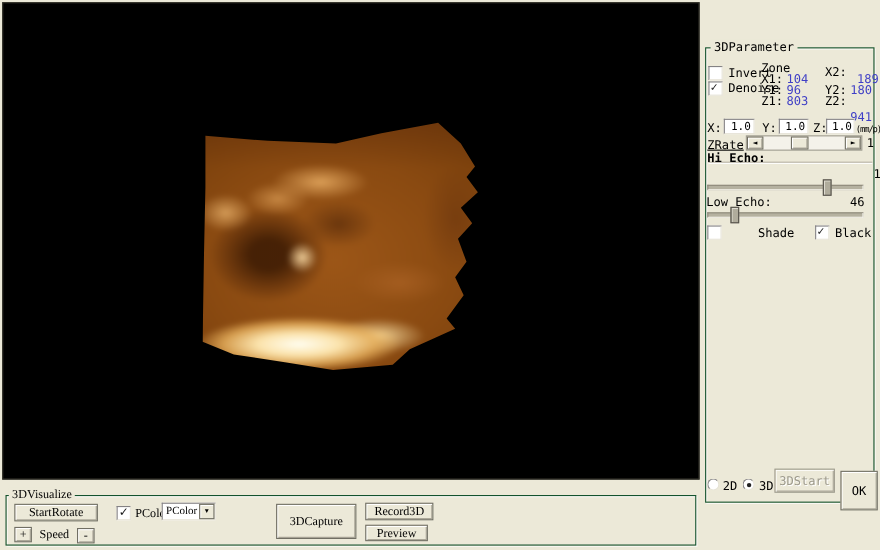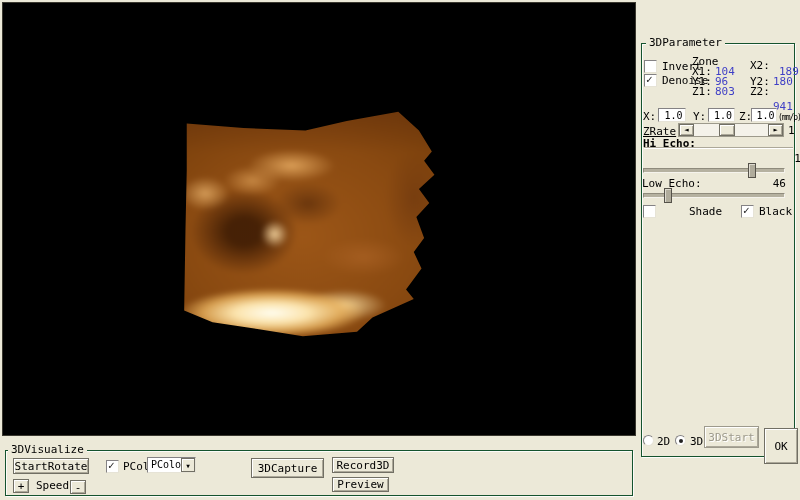--- a/index.html
+++ b/index.html
@@ -133,33 +133,33 @@
     <span class="lbl" style="left:117px; top:162px;text-align:center;">Black</span>
 
     <span class="radio" style="left:1px; top:391px;"></span>
     <span class="lbl" style="left:15px; top:392px;">2D</span>
     <span class="radio selected" style="left:33px; top:391px;"></span>
     <span class="lbl" style="left:48px; top:392px;">3D</span>
     <div class="btn disabled" style="left:62px; top:382px; width:55px; height:22px;">3DStart</div>
     <div class="btn" style="left:122px; top:384px; width:34px; height:36px;">OK</div>
   </div>
 
-  <div class="groupbox" style="left:5px; top:450px; width:628px; height:46px;">
+  <div class="groupbox" style="left:5px; top:450px; width:628px; height:46px;font-family:Liberation Serif, serif;">
     <span class="gb-label" style="left:2px;">3DVisualize</span>
 
     <div class="btn" style="left:7px; top:7px; width:76px; height:16px;">StartRotate</div>
     <div class="btn" style="left:7px; top:28px; width:16px; height:14px;">+</div>
     <span class="lbl" style="left:30px; top:29px;">Speed</span>
     <div class="btn" style="left:64px; top:29px; width:16px; height:14px;">-</div>
 
     <span class="checkbox checked" style="left:100px; top:9px;"></span>
     <span class="lbl" style="left:117px; top:10px;">PColor</span>
     <div class="combo" style="left:141px; top:6px; width:49px; height:16px;">
       <span class="combo-text">PColor</span>
       <span class="combo-arrow">▼</span>
     </div>
 
-    <div class="btn" style="left:245px; top:7px; width:73px; height:20px;">3DCapture</div>
+    <div class="btn" style="left:245px; top:7px; width:73px; height:32px;">3DCapture</div>
     <div class="btn" style="left:326px; top:6px; width:62px; height:16px;">Record3D</div>
     <div class="btn" style="left:326px; top:26px; width:57px; height:15px;">Preview</div>
   </div>
 
 </div>
 
 </body></html>

